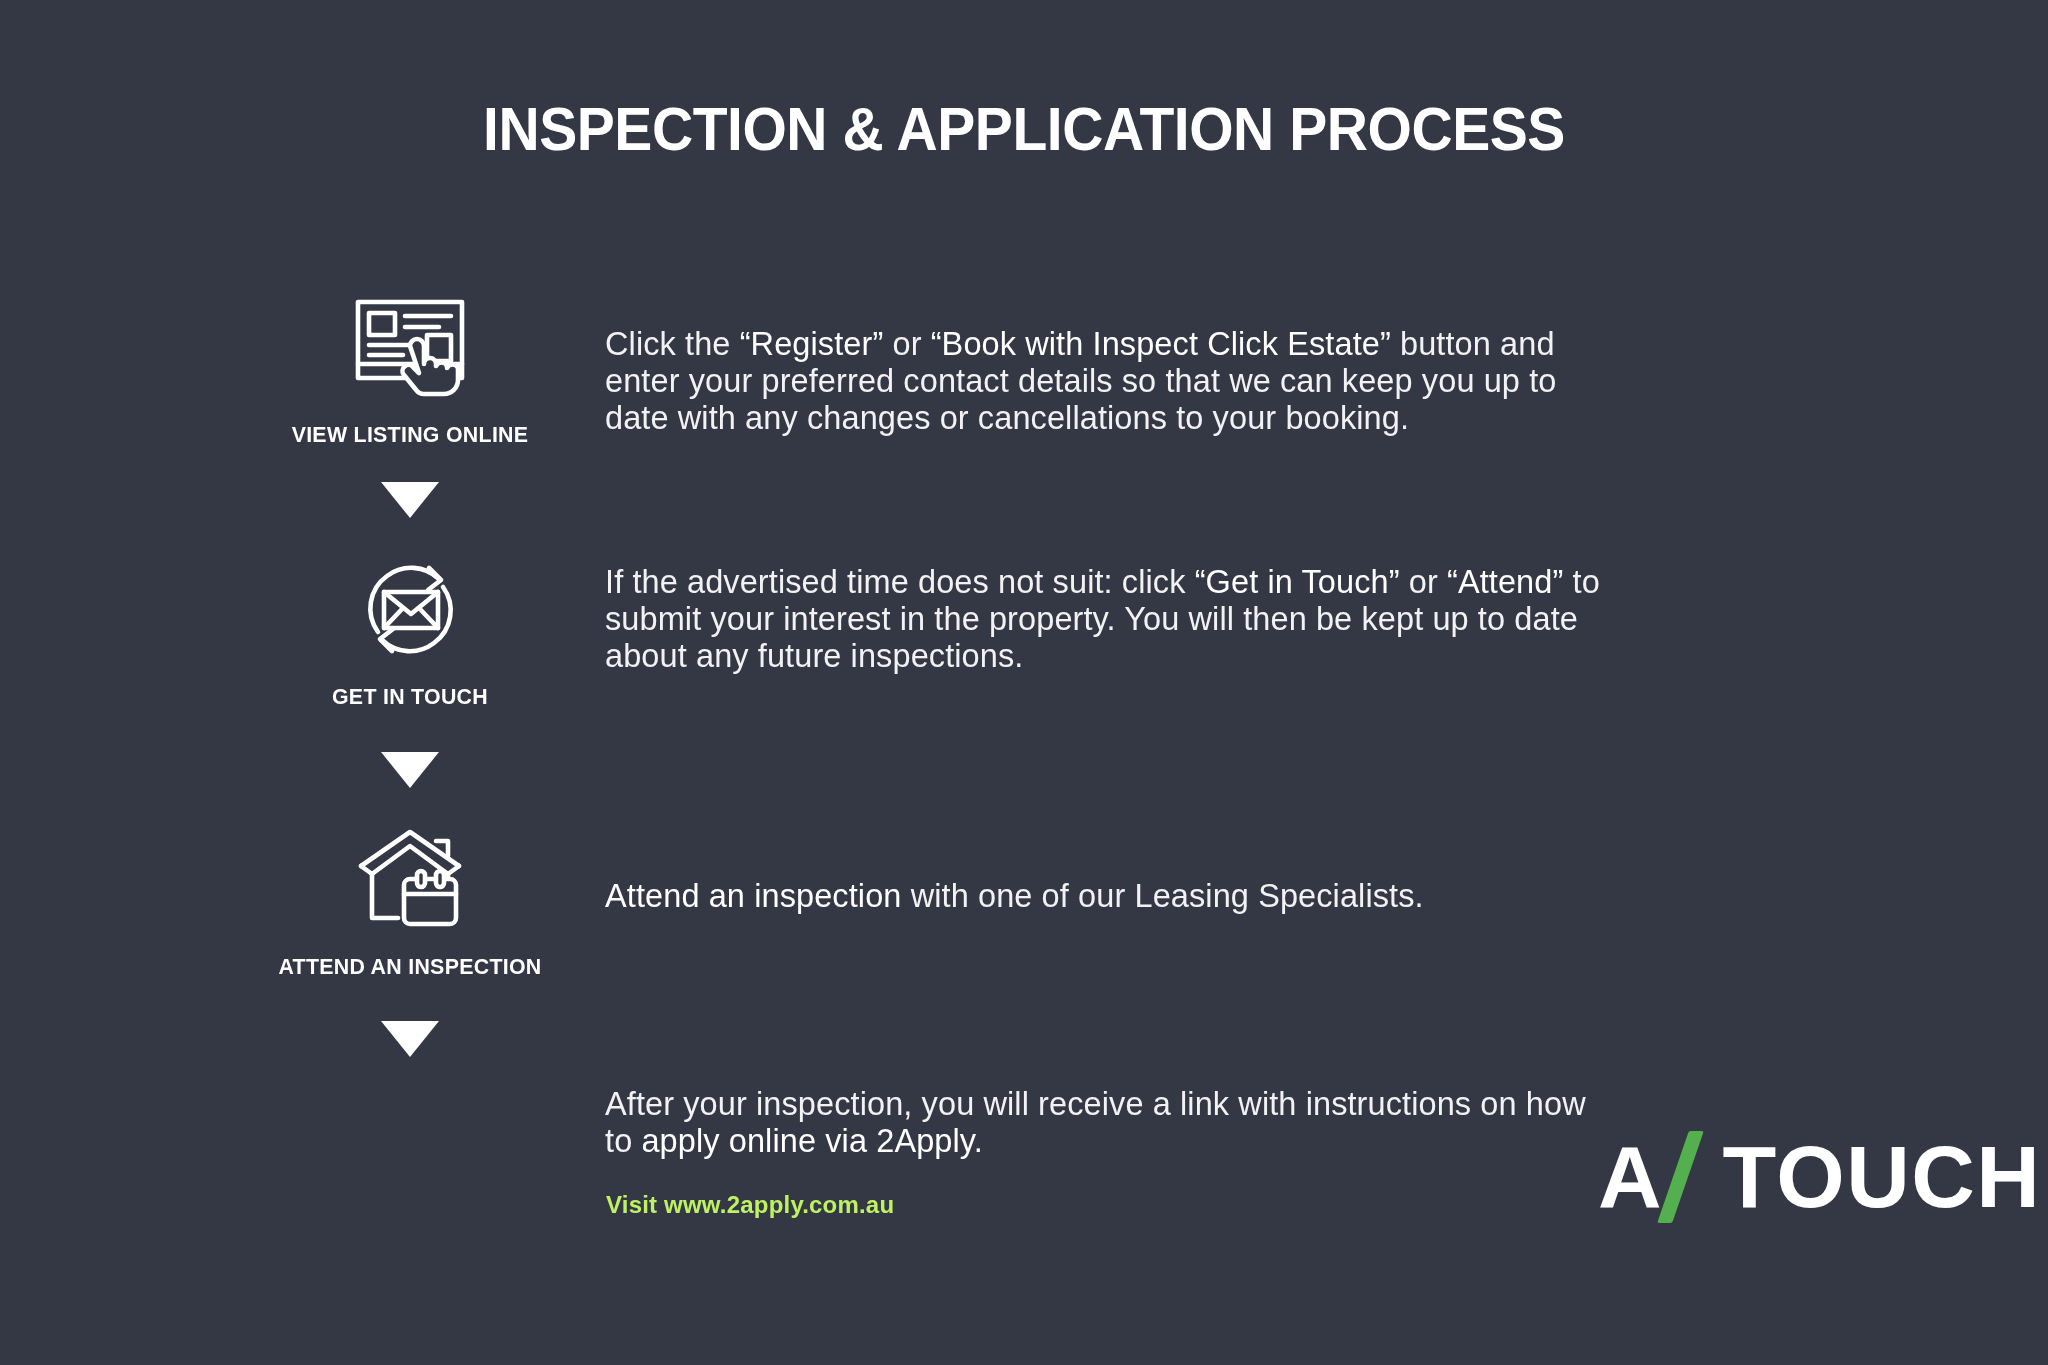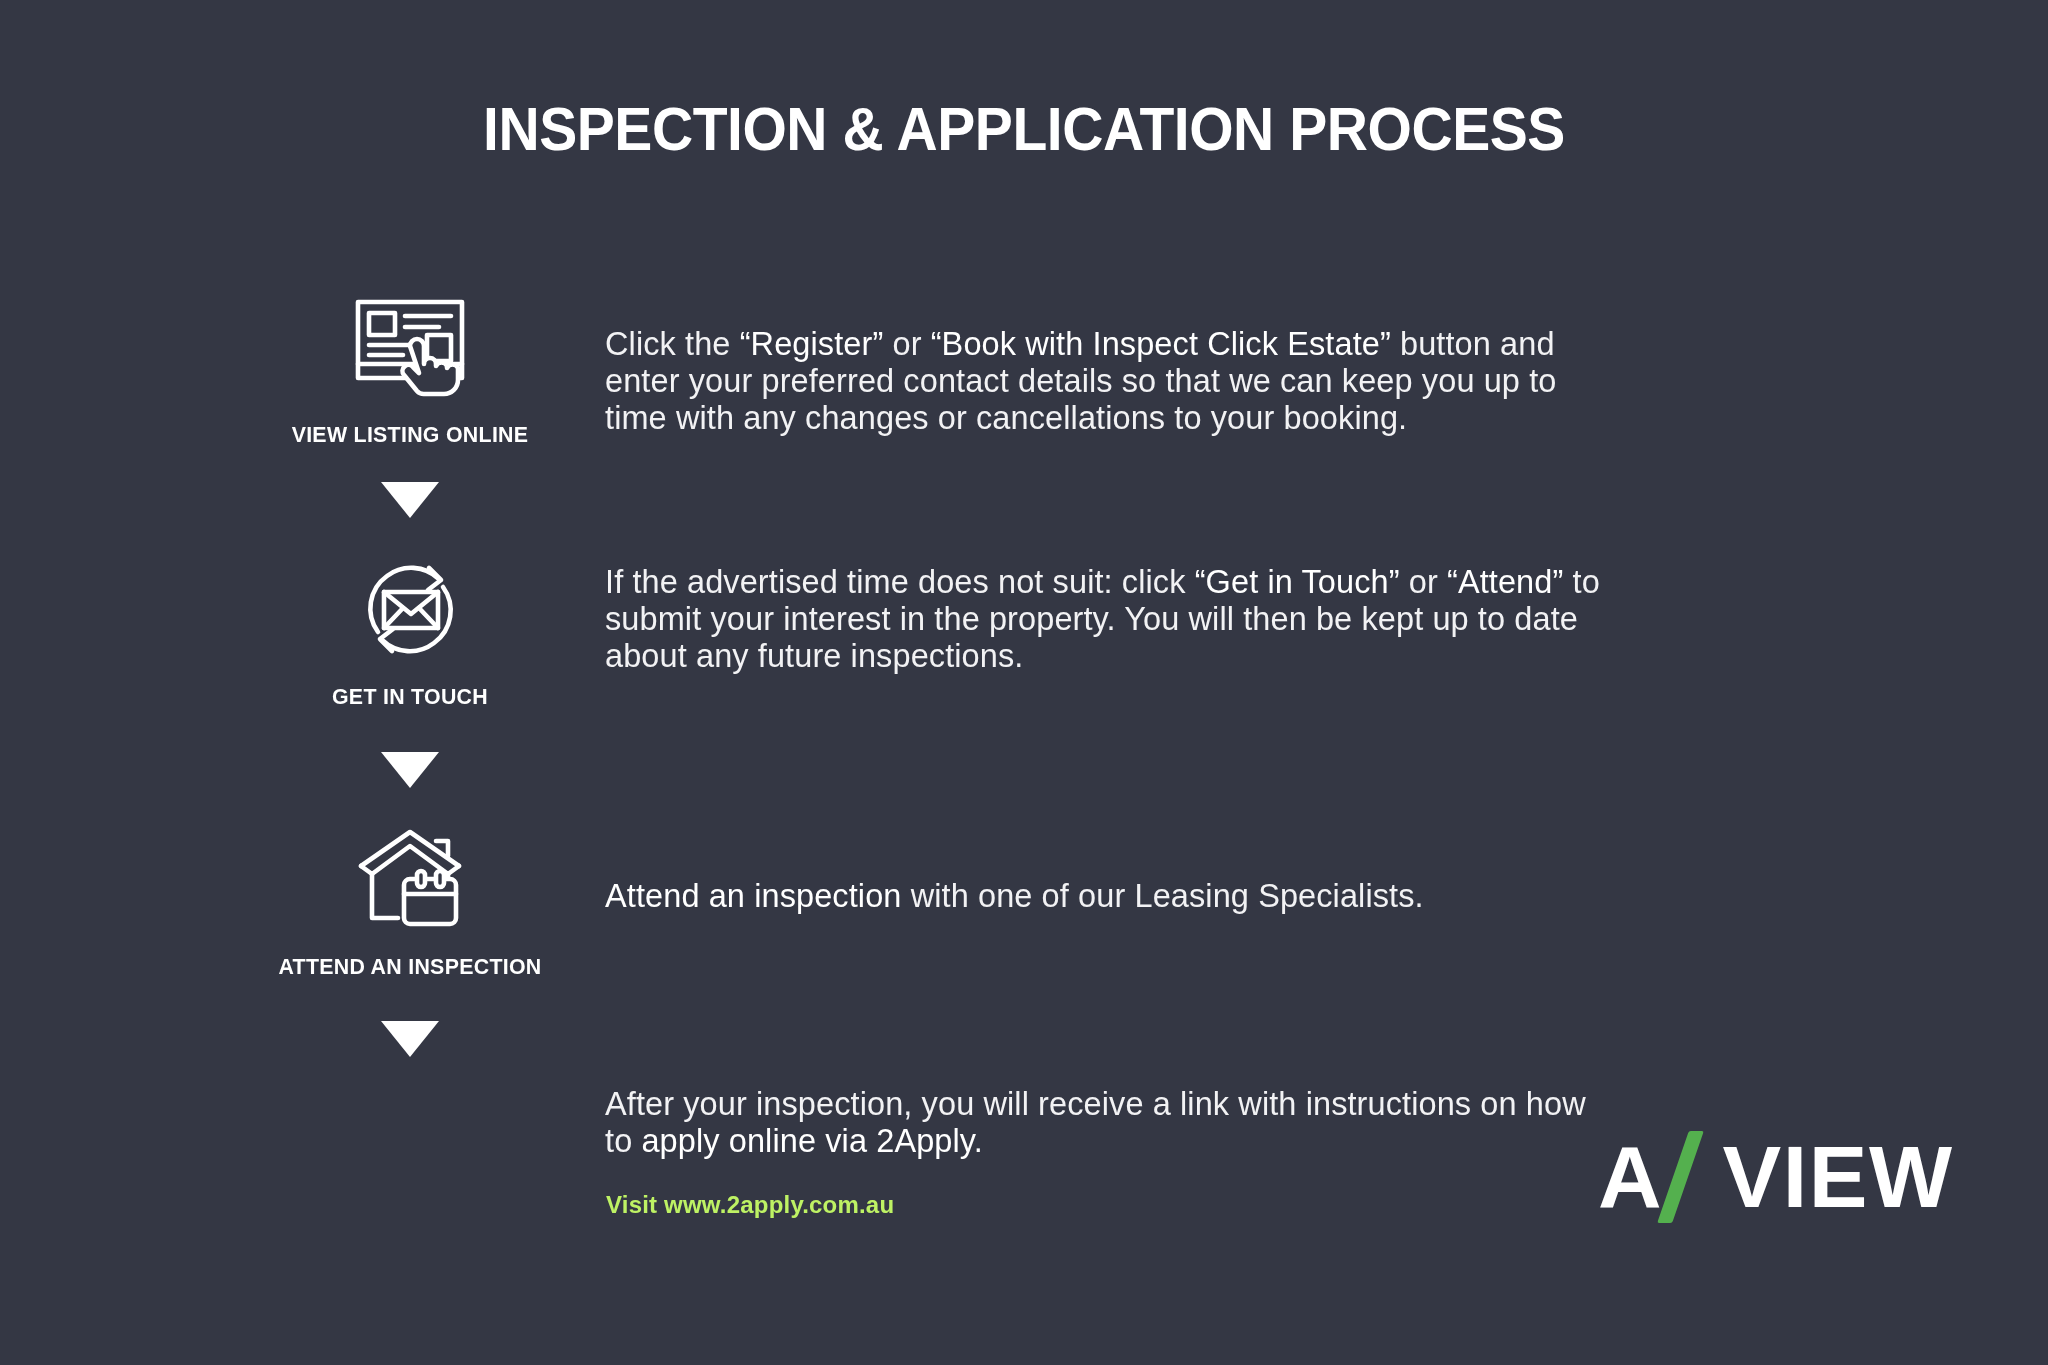--- a/index.html
+++ b/index.html
@@ -126,21 +126,21 @@
         <rect x="76" y="39" width="24" height="26"></rect>
         <line x1="18" y1="49" x2="60" y2="49"></line>
         <line x1="18" y1="59" x2="52" y2="59"></line>
         <path d="M59 50 a7 7 0 0 1 14 0 v18 a6 6 0 0 1 12 0 v2 a6 6 0 0 1 11 0 v2 a6 6 0 0 1 11 0 v12 a14 14 0 0 1 -14 14 h-20 a9 9 0 0 1 -7 -3 l-13 -16 a6 6 0 0 1 9 -8 l6 6 z" fill="#343744"></path>
       </svg>
     </div>
     <div class="step-label">VIEW LISTING ONLINE</div>
   </div>
 
   <div class="body-text" style="left:605px;top:326px;">
-    <span>Click the </span><span class="g">“Register”</span><span> or </span><span class="g">“Book with Inspect Click Estate”</span><span> button and enter your preferred contact details so that we can keep you up to time with any changes or cancellations to your booking.</span>
+    <span>Click the </span><span class="g">“Register”</span><span> or </span><span class="g">“Book with Inspect Click Estate”</span><span> button and enter your preferred contact details so that we can keep you up to date with any changes or cancellations to your booking.</span>
   </div>
 
   <div class="arrow" style="left:381px;top:482px;"></div>
 
   <div class="icon-col" style="left:240px;top:550px;">
     <div class="icon-box">
       <svg width="118" height="112" viewBox="0 0 118 112" fill="none" stroke="#ffffff" stroke-width="4.6" stroke-linecap="round" stroke-linejoin="round">
         <path d="M27 78 A40 40 0 0 1 36 22 A40 40 0 0 1 88 25"></path>
         <path d="M78 14 L90 26 L77 36"></path>
         <path d="M92 33 A40 40 0 0 1 83 89 A40 40 0 0 1 31 86"></path>
@@ -186,16 +186,16 @@
 
   <div class="body-text" style="left:605px;top:1086px;">
     <span>After your inspection, you will receive a link with instructions on how to </span><span class="g">apply online via 2Apply.</span>
   </div>
 
   <div class="visit-line" style="left:606px;top:1191px;">Visit www.2apply.com.au</div>
 
   <div class="logo">
     <span class="logo-a">A</span>
     <span class="logo-slash"></span>
-    <span class="logo-real">VIEW</span>
+    <span class="logo-real">TOUCH</span>
   </div>
 
 </div>
 
 </body></html>

